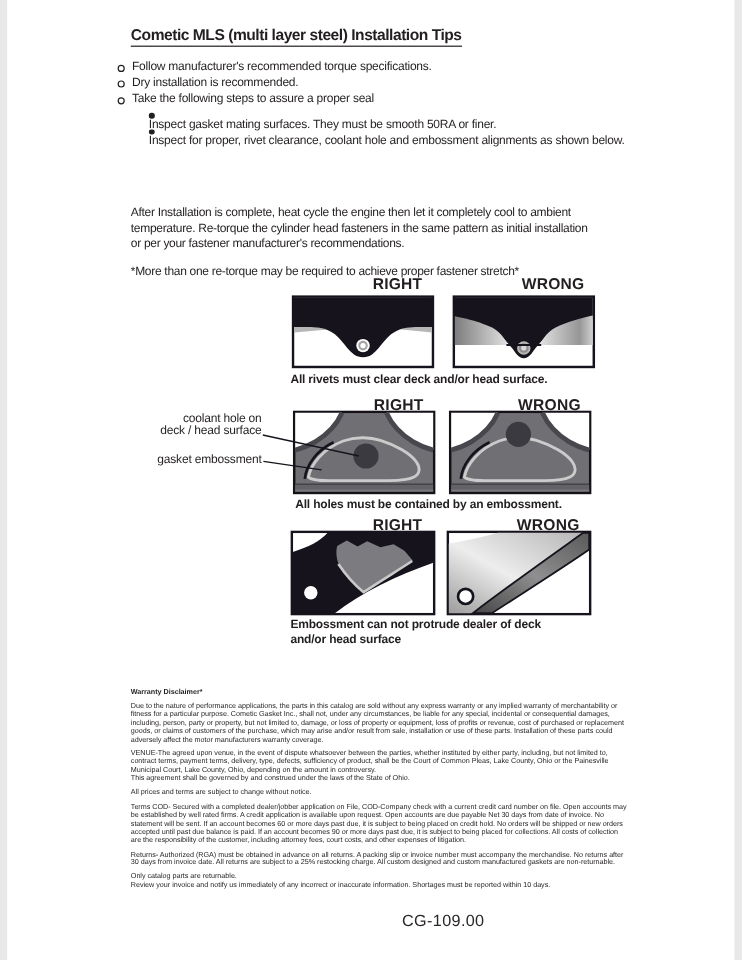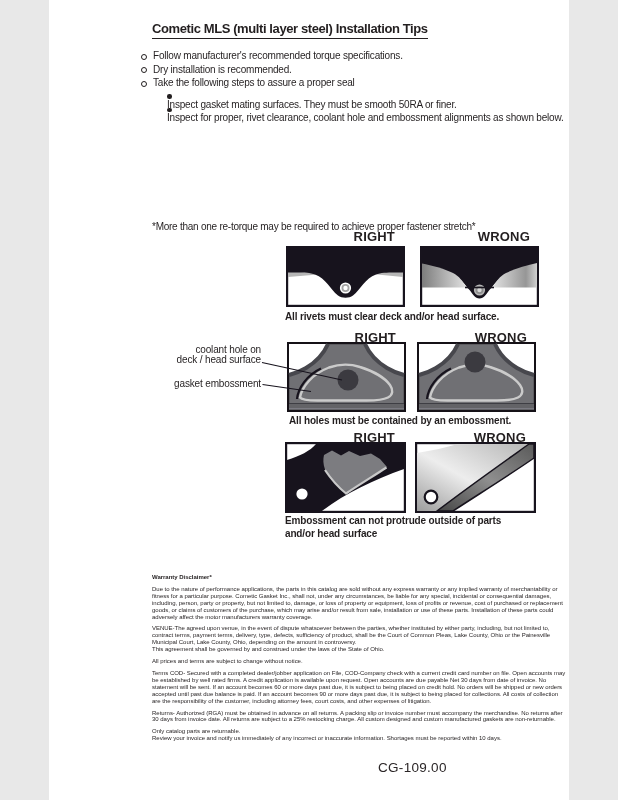--- a/index.html
+++ b/index.html
@@ -1,17 +1,17 @@
 <!DOCTYPE html>
 <html><head>
 <meta charset="utf-8">
 <style>
   html,body { margin:0; padding:0; background:#e8e8e8; }
   .page {
-    position:relative; width:520px; height:800px; margin:0 auto;
+    position:relative; width:606px; height:800px; margin:0 auto;
     background:#ffffff; overflow:hidden;
     font-family:"Liberation Sans", sans-serif; color:#231f20;
   }
   .abs { position:absolute; }
   .title {
     left:103px; top:21px; margin:0; font-size:13px; font-weight:bold;
     letter-spacing:-0.4px; border-bottom:1.6px solid #231f20; padding-bottom:2px;
   }
   .tips { left:92px; top:50px; font-size:10px; letter-spacing:-0.2px; }
   .tip-line { display:flex; align-items:flex-start; height:13.6px; }
@@ -57,20 +57,23 @@
     <div class="tip-line sub">
       <span class="marker fill"></span>
       <span>Inspect gasket mating surfaces.  They must be smooth 50RA or finer.</span>
     </div>
     <div class="tip-line sub">
       <span class="marker fill"></span>
       <span>Inspect for proper, rivet clearance, coolant hole and embossment alignments as shown below.</span>
     </div>
   </div>
 
+  <div class="abs body-para p2">After Installation is complete, heat cycle the engine then let it completely cool to ambient
+temperature. Re-torque the cylinder head fasteners in the same pattern as initial installation
+or per your fastener manufacturer's recommendations.</div>
   <div class="abs body-para note">*More than one re-torque may be required to achieve proper fastener stretch*</div>
 
   <div class="abs rw-label" style="left:246px; top:229px;">RIGHT</div>
   <div class="abs rw-label" style="left:381px; top:229px;">WRONG</div>
 
   <svg class="abs panel" style="left:237px; top:246px;" width="119" height="61" viewBox="0 0 119 61">
     <rect x="1.1" y="1.1" width="116.8" height="58.8" fill="#ffffff" stroke="#17131d" stroke-width="2.2"></rect>
     <path d="M2,25 L2,31 L38,28 Z" fill="#b6b6b6"></path>
     <path d="M117,24 L117,31 L81,27.5 Z" fill="#b6b6b6"></path>
     <path d="M2,2 H117 V26.5 C107,26.5 96,26 90,28.5 C79,32.5 75,43 67,49.5 C63,52.5 56,52.5 52,49.5 C44,43 40,32.5 29,28.5 C23,26 12,26.5 2,26.5 Z" fill="#17131d"></path>
@@ -163,21 +166,21 @@
           <stop offset="0.5" stop-color="#8f8f8f"></stop>
           <stop offset="1" stop-color="#5a5a5a"></stop>
       </linearGradient>
     </defs>
     <rect x="1.1" y="1.1" width="118.8" height="68.8" fill="#ffffff" stroke="#17131d" stroke-width="2.2"></rect>
     <path d="M2,11 C17,8.5 31,5.5 43,2 L119,2 L119,12 C94,28 60,49 33,69 L2,69 Z" fill="url(#g3a)"></path>
     <path d="M22,69 C52,46 86,22 114,2 L119,2 L119,16 C96,32 64,52 38,69 Z" fill="url(#g3b)" stroke="#17131d" stroke-width="1.5"></path>
     <circle cx="16" cy="55" r="6.3" fill="#ffffff" stroke="#17131d" stroke-width="2.2"></circle>
   </svg>
 
-  <div class="abs caption" style="left:236px; top:515px;">Embossment can not protrude outside of parts
+  <div class="abs caption" style="left:236px; top:515px;">Embossment can not protrude dealer of deck
 and/or head surface</div>
 
   <svg class="abs overlay" viewBox="0 0 618 800">
     <line x1="213" y1="362.5" x2="293" y2="380" stroke="#17131d" stroke-width="1.1"></line>
     <line x1="213.5" y1="384.5" x2="262" y2="391.5" stroke="#17131d" stroke-width="1.1"></line>
   </svg>
 
   <div class="abs legal">
     <p class="legal-heading">Warranty Disclaimer*</p>
     <p>Due to the nature of performance applications, the parts in this catalog are sold without any express warranty or any implied warranty of merchantability or

